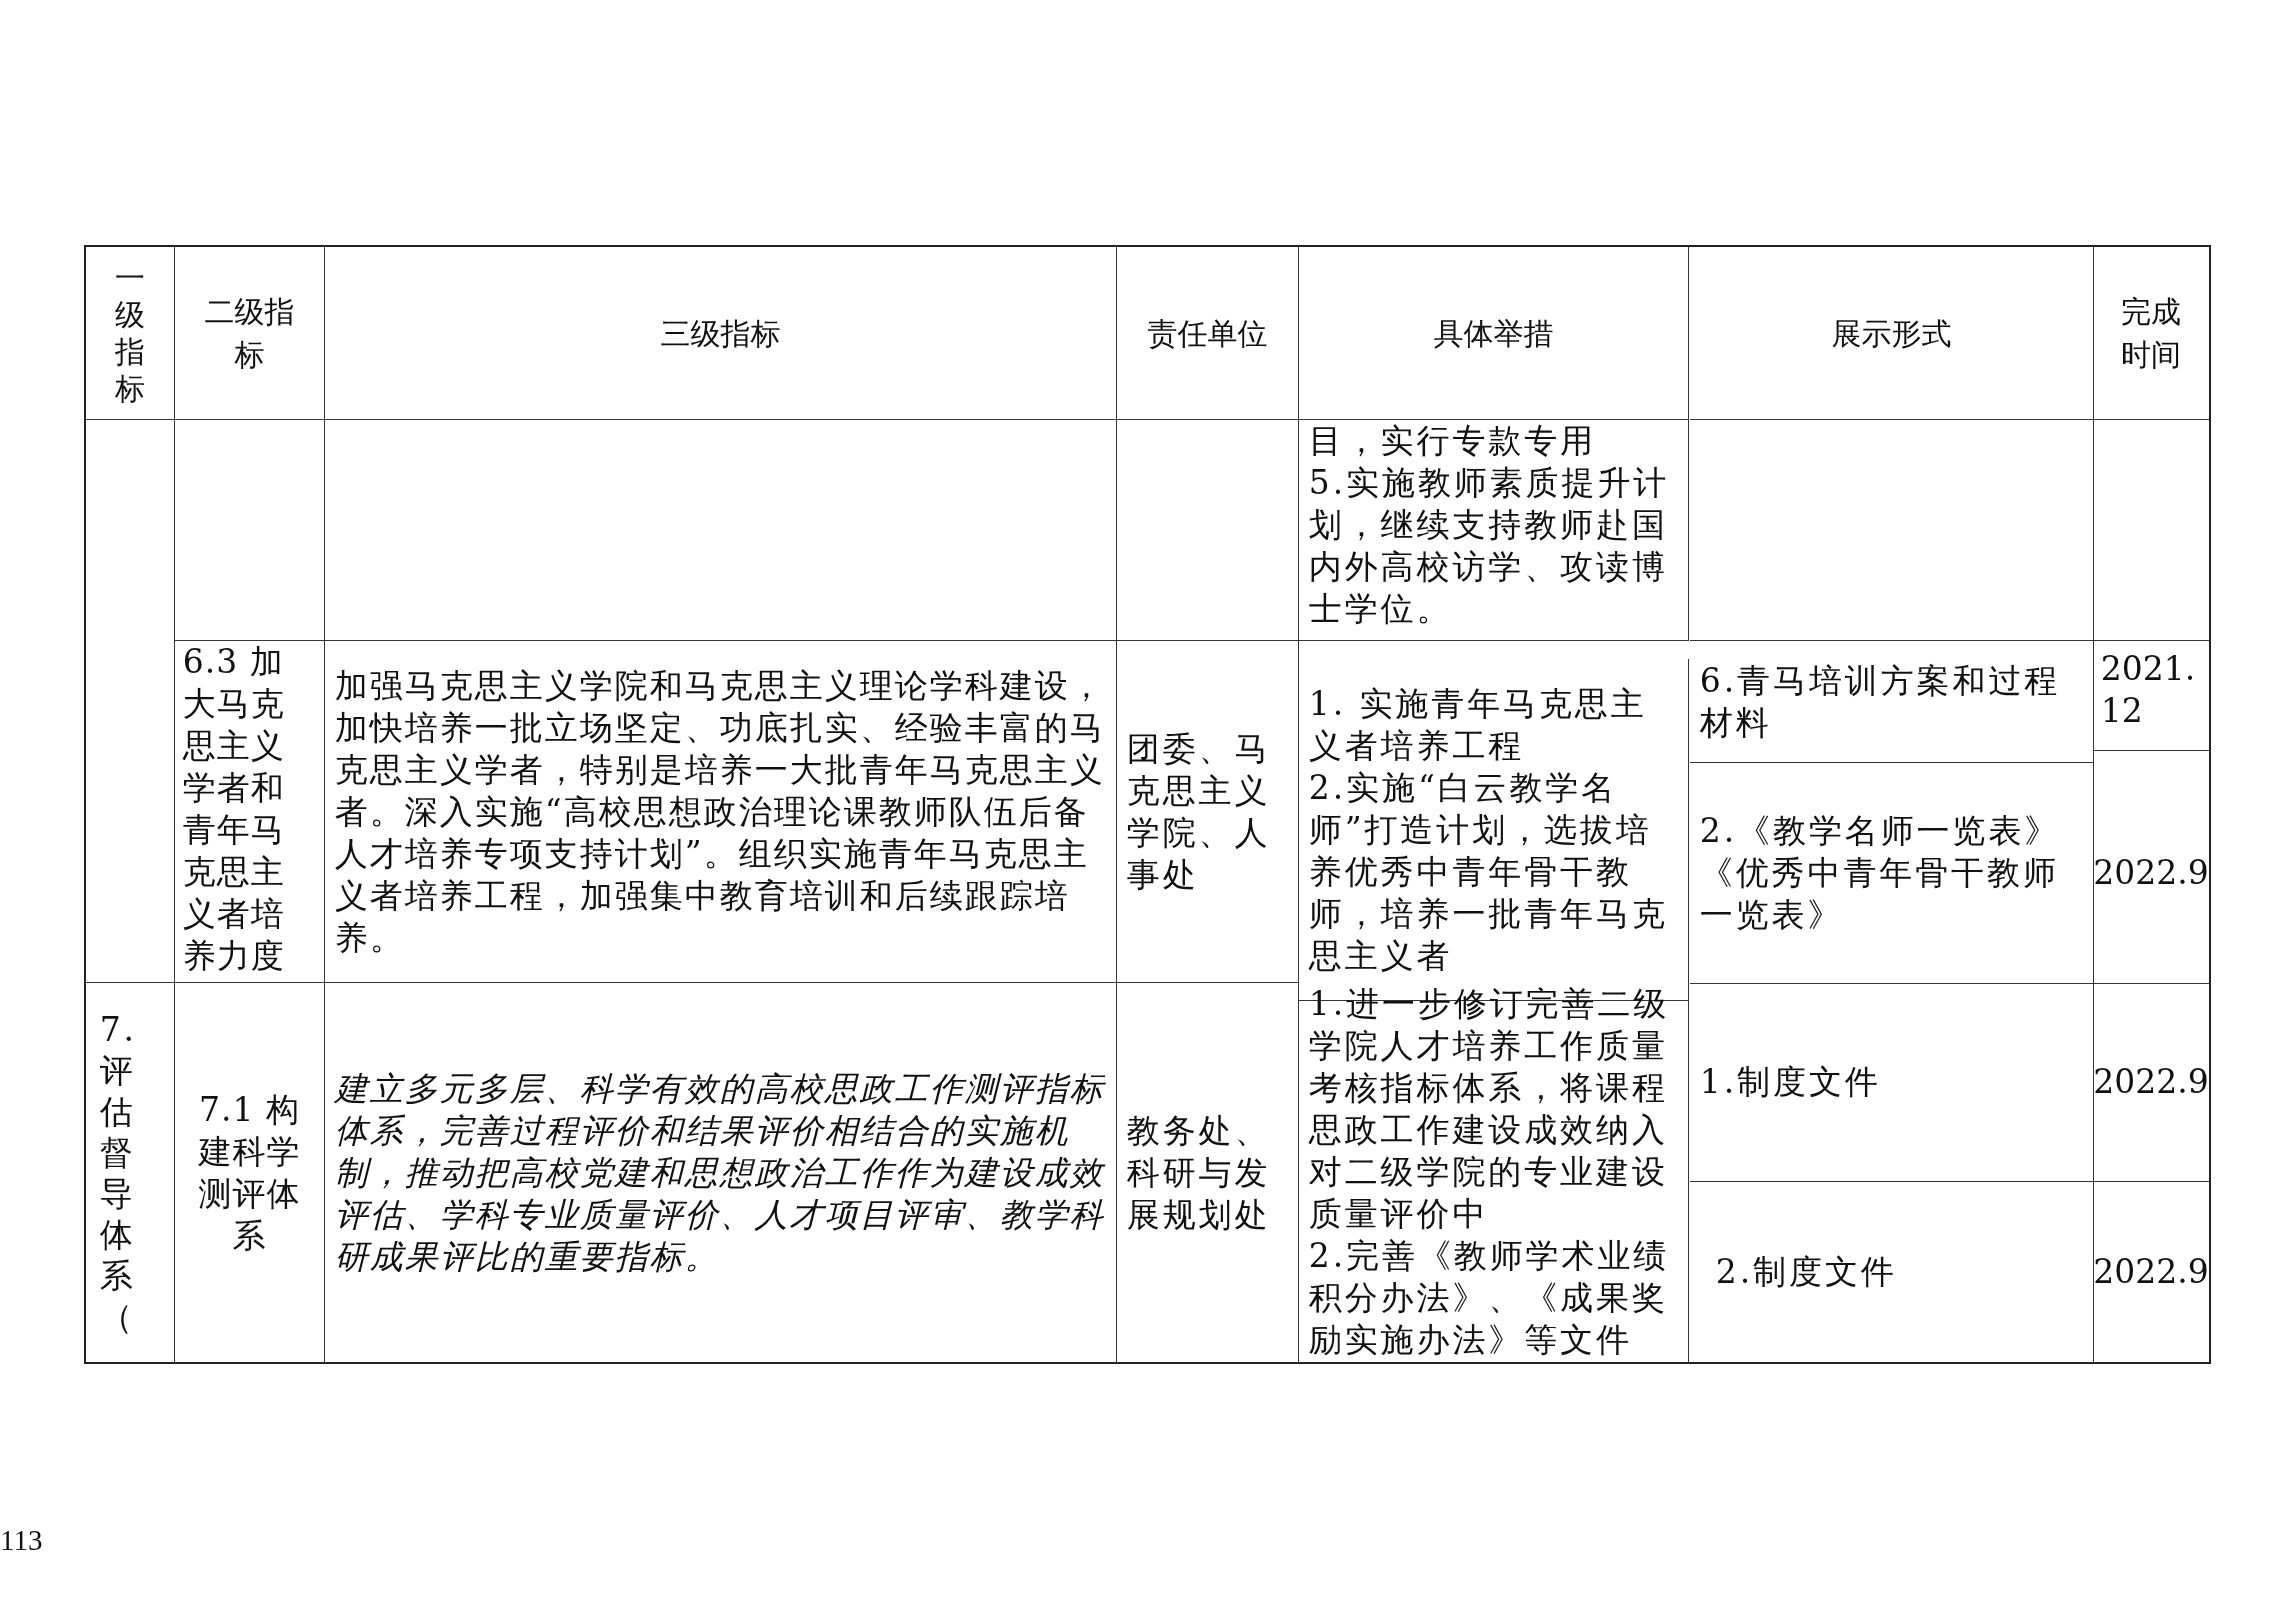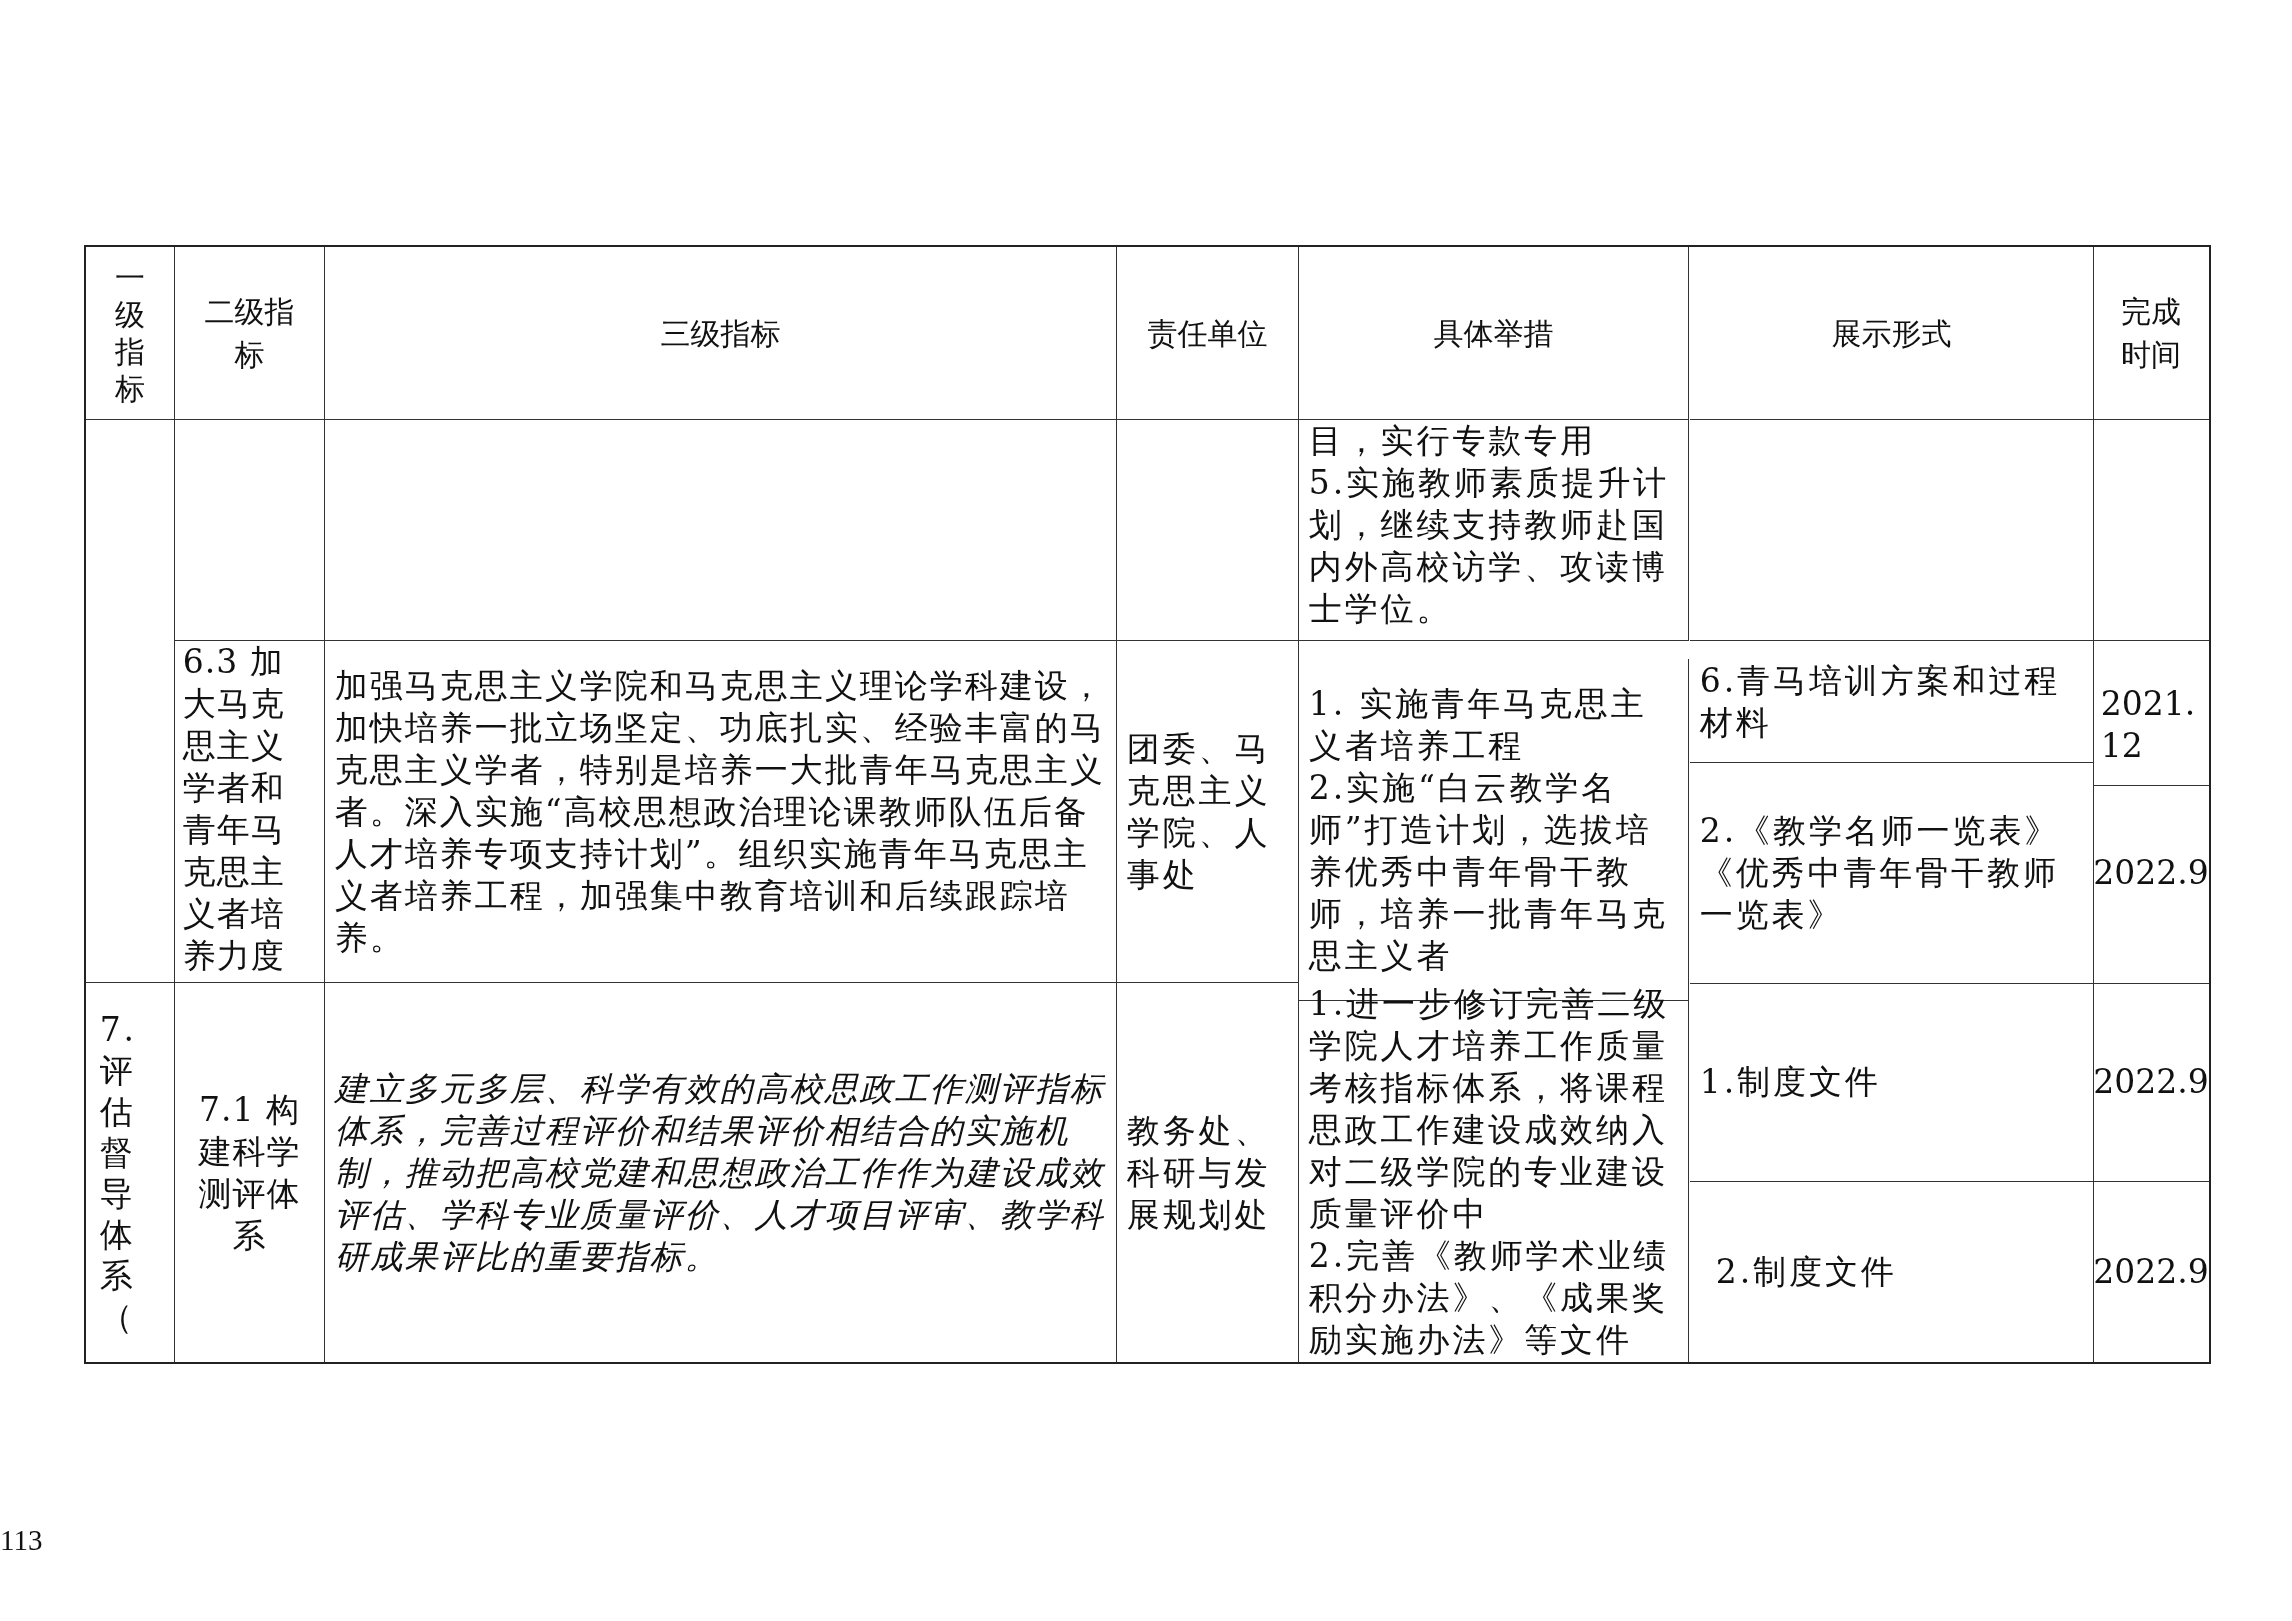--- a/index.html
+++ b/index.html
@@ -70,21 +70,21 @@
   <div class="cell body vcenter" style="left:1031px;top:394px;width:182px;height:342px;">
     <span class="txt">团委、马克思主义学院、人事处</span>
   </div>
   <div class="cell body vcenter" style="left:1213px;top:412px;width:390px;height:342px;">
     <span class="txt">1. 实施青年马克思主义者培养工程
 2.实施“白云教学名师”打造计划，选拔培养优秀中青年骨干教师，培养一批青年马克思主义者</span>
   </div>
   <div class="cell body vcenter" style="left:1604px;top:394px;width:404px;height:122px;">
     <span class="txt">6.青马培训方案和过程材料</span>
   </div>
-  <div class="cell body vcenter" style="left:2007px;top:417px;width:116px;height:122px;border-right:none;letter-spacing:0;">
+  <div class="cell body vcenter" style="left:2007px;top:382px;width:116px;height:122px;border-right:none;letter-spacing:0;">
     <span class="txt" style="word-break:break-all;padding:0 7.8px;">2021.12</span>
   </div>
   <div class="cell body vcenter" style="left:1604px;top:516px;width:404px;height:221px;">
     <span class="txt">2.《教学名师一览表》《优秀中青年骨干教师一览表》</span>
   </div>
   <div class="cell body vcenter" style="left:2007px;top:516px;width:116px;height:221px;border-right:none;letter-spacing:0;justify-content:center;">
     <span>2022.9</span>
   </div>
 
   <div class="cell body" style="left:0;top:736px;width:89px;height:379px;border-bottom:none;align-items:center;">

